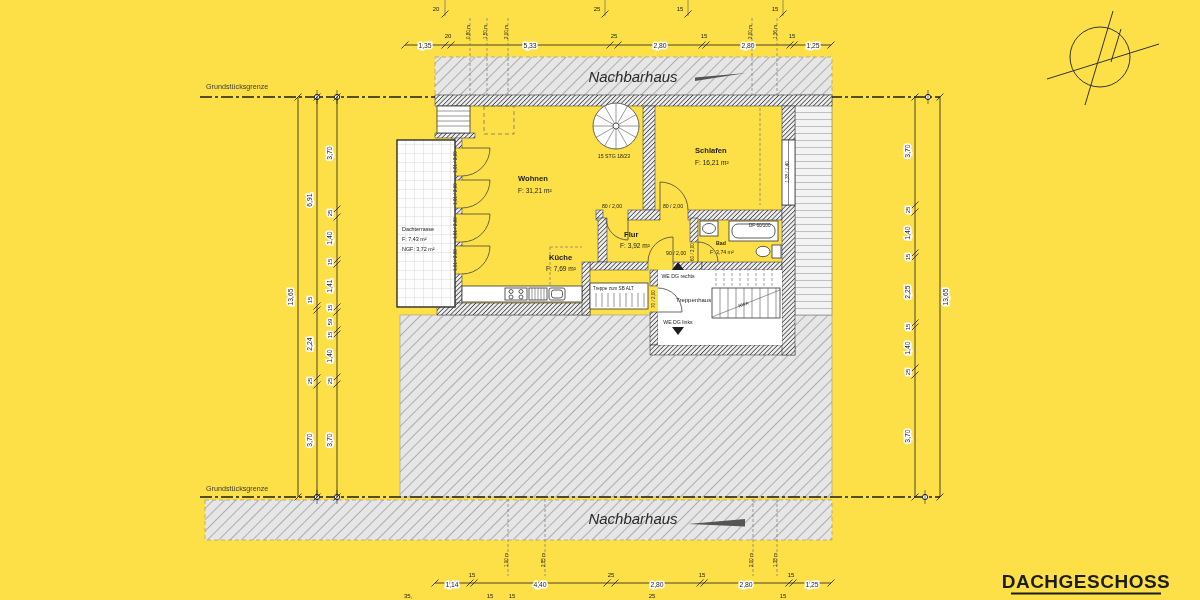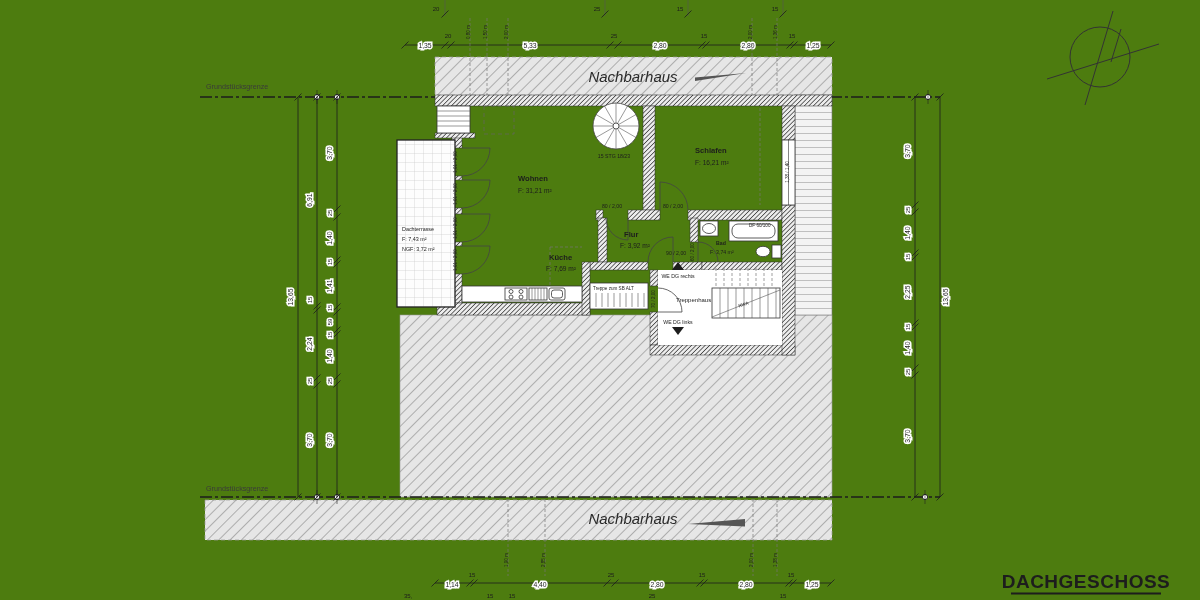--- a/index.html
+++ b/index.html
@@ -1,16 +1,16 @@
 <!DOCTYPE html>
 <html><head>
 <meta charset="utf-8">
 <style>
   html,body{margin:0;padding:0;background:#fff;}
-  .canvas{position:relative;width:1200px;height:600px;background:#4d7c0f;overflow:hidden;}
+  .canvas{position:relative;width:1200px;height:600px;background:#fde047;overflow:hidden;}
   svg{display:block;}
   .t{font-family:"Liberation Sans",sans-serif;fill:#1d1d1d;}
   .dim{font-size:6.8px;}
   .dim-halo{paint-order:stroke;stroke:#ffffff;stroke-width:3px;}
   .dim-sm{font-size:6px;}
   .micro{font-size:4.6px;}
   .tiny{font-size:5.2px;}
   .room-name{font-size:7.6px;font-weight:bold;}
   .room-area{font-size:6.6px;}
   .terr{font-size:5.4px;}

